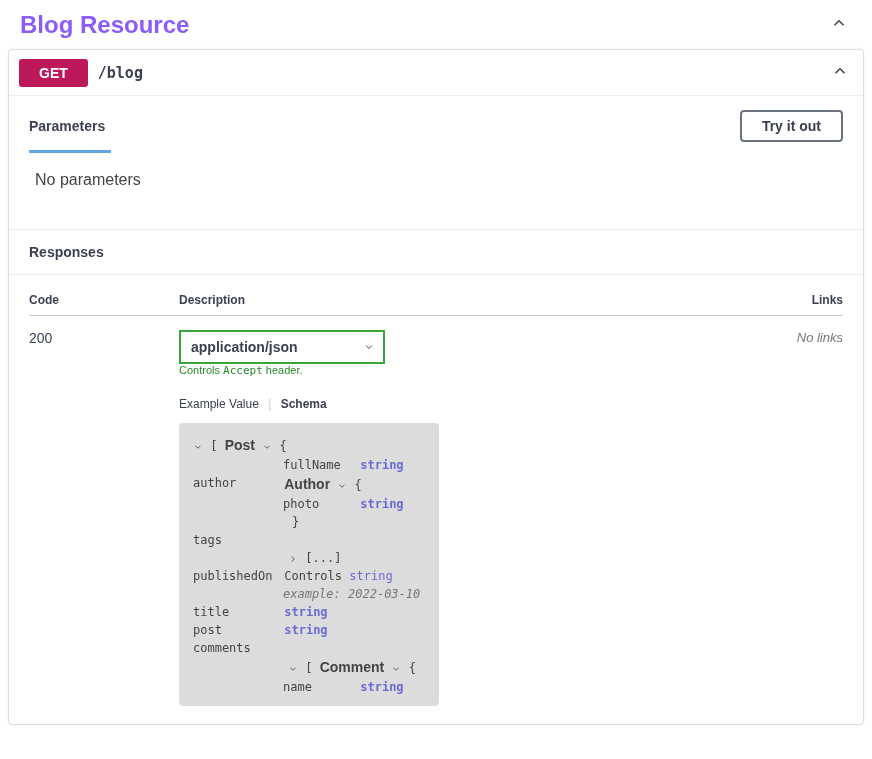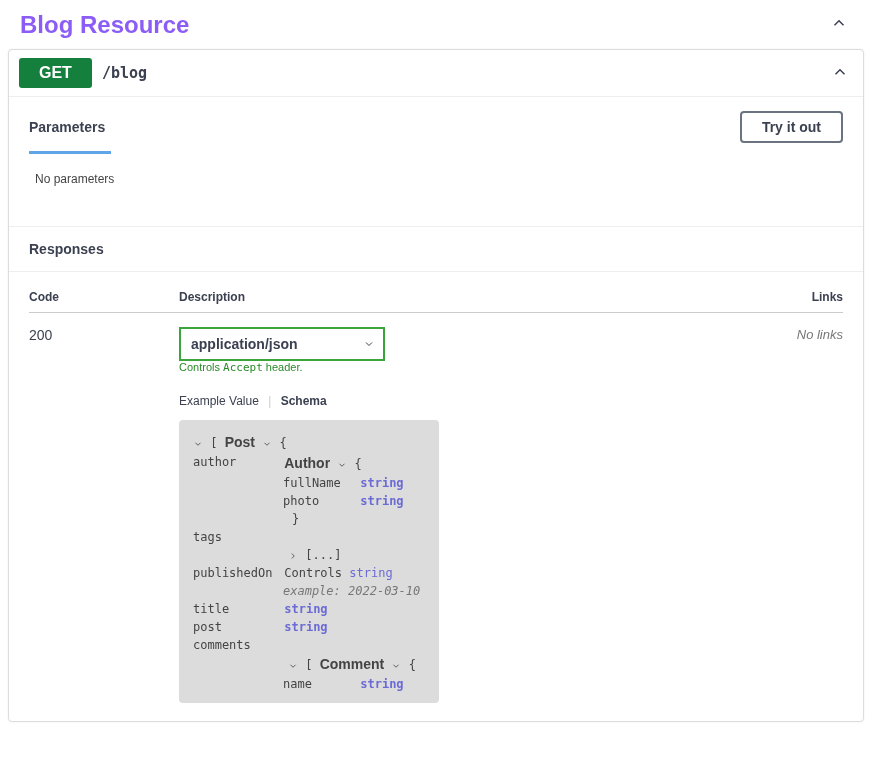--- a/index.html
+++ b/index.html
@@ -42,24 +42,24 @@
   background: #fff;
   box-shadow: 0 0 2px rgba(0,0,0,0.08);
 }
 .operation-summary {
   display: flex;
   align-items: center;
   padding: 8px 10px;
   border-bottom: 1px solid #eee;
 }
 .method-badge {
-  background: #15803d;
+  background: #be185d;
   color: #fff;
   font-weight: 700;
-  font-size: 16px;
+  font-size: 14px;
   padding: 6px 20px;
   border-radius: 3px;
   margin-right: 10px;
   font-family: -apple-system, sans-serif;
 }
 .path {
   font-family: "Monaco","Menlo","Consolas",monospace;
   font-size: 15px;
   font-weight: 600;
   color: #3b4151;
@@ -89,21 +89,21 @@
   border-radius: 4px;
   padding: 6px 20px;
   font-weight: 700;
   font-size: 14px;
   color: #3b4151;
   cursor: pointer;
 }
 .no-params {
   padding: 18px 26px 40px 26px;
   color: #444;
-  font-size: 12px;
+  font-size: 16px;
 }
 .responses-header {
   padding: 14px 20px;
   font-size: 14px;
   font-weight: 700;
   border-top: 1px solid #eee;
   border-bottom: 1px solid #eee;
   background: #fff;
 }
 .responses-table {
@@ -276,28 +276,28 @@
               <svg class="caret" viewBox="0 0 24 24">
                   <polyline points="6 9 12 15 18 9"></polyline>
                 </svg>
               <span> [ </span>
               <span class="model-name">Post</span>
               <svg class="caret" viewBox="0 0 24 24">
                   <polyline points="6 9 12 15 18 9"></polyline>
                 </svg>
               <span> {</span>
             </div>
+            <div class="schema-line schema-indent2"><span class="fld-name2">fullName</span> <span class="type-str">string</span></div>
             <div class="schema-line"><span class="fld-name">author</span>
               <span class="model-name">Author</span>
               <svg class="caret" viewBox="0 0 24 24">
                   <polyline points="6 9 12 15 18 9"></polyline>
                 </svg>
               <span> {</span>
             </div>
-            <div class="schema-line schema-indent2"><span class="fld-name2">fullName</span> <span class="type-str">string</span></div>
             <div class="schema-line schema-indent2"><span class="fld-name2">photo</span> <span class="type-str">string</span></div>
             <div class="schema-line schema-indent2" style="padding-left:99px;">}</div>
             <div class="schema-line"><span class="fld-name">tags</span></div>
             <div class="schema-line schema-indent2" style="padding-left:95px;">
               <svg class="caret" viewBox="0 0 24 24">
                   <polyline points="9 6 15 12 9 18"></polyline>
                 </svg>
               <span>[...]</span>
             </div>
             <div class="schema-line"><span class="fld-name">publishedOn</span> <span>Controls</span> <span class="type-date">string</span><span class="type-fmt"></span></div>

